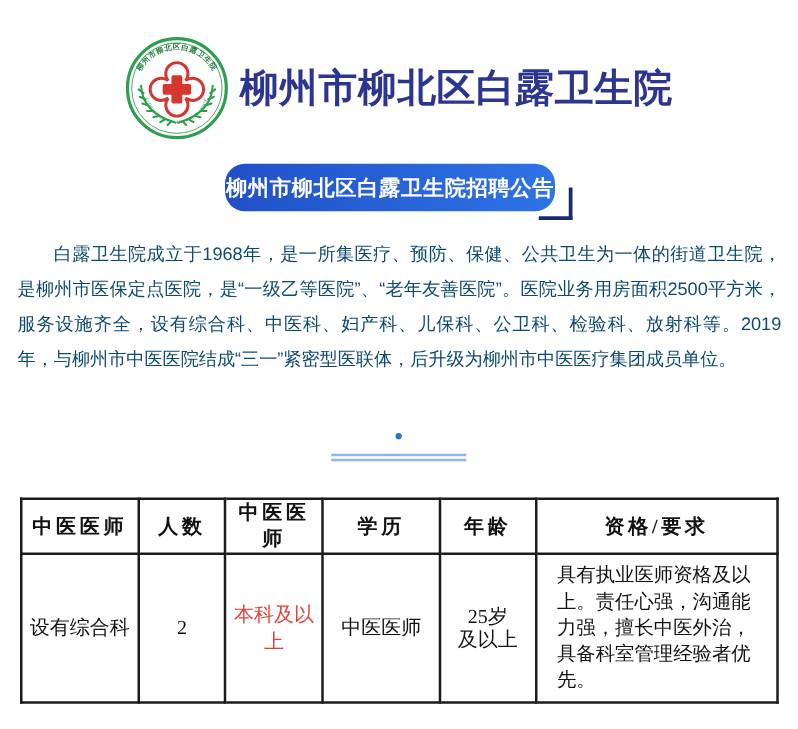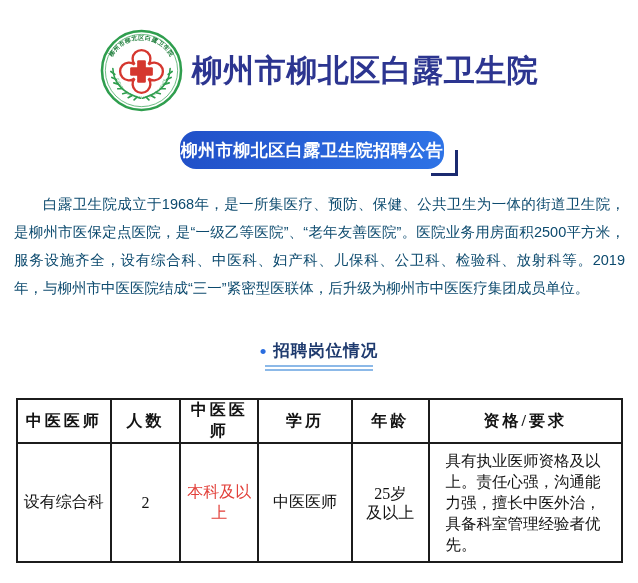--- a/index.html
+++ b/index.html
@@ -184,21 +184,20 @@
   <div class="banner">
     <span class="banner-label">柳州市柳北区白露卫生院招聘公告</span>
     <i class="banner-accent"></i>
   </div>
 
   <p class="intro">白露卫生院成立于1968年，是一所集医疗、预防、保健、公共卫生为一体的街道卫生院，是柳州市医保定点医院，是“一级乙等医院”、“老年友善医院”。医院业务用房面积2500平方米，服务设施齐全，设有综合科、中医科、妇产科、儿保科、公卫科、检验科、放射科等。2019年，与柳州市中医医院结成“三一”紧密型医联体，后升级为柳州市中医医疗集团成员单位。</p>
 
   <div class="section-header">
     <div class="section-title-row">
       <span class="bullet">•</span>
-      <span class="section-title">招聘岗位情况</span>
     </div>
     <div class="double-underline"></div>
   </div>
 
   <table class="recruit-table">
     <colgroup>
       <col style="width:94px">
       <col style="width:70px">
       <col style="width:78px">
       <col style="width:94px">

